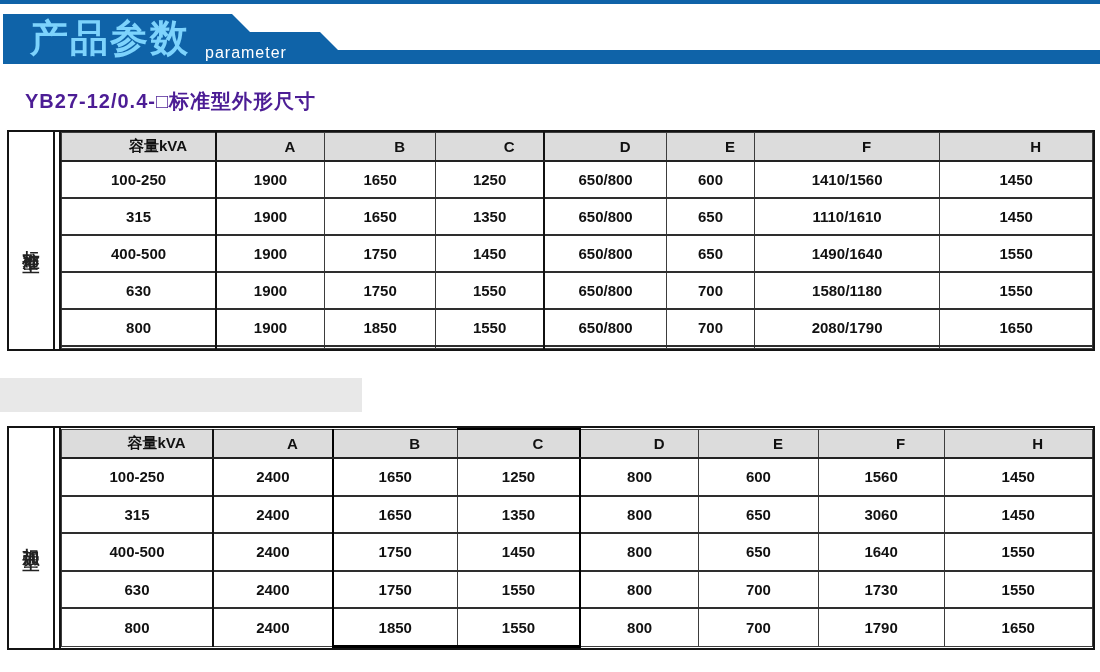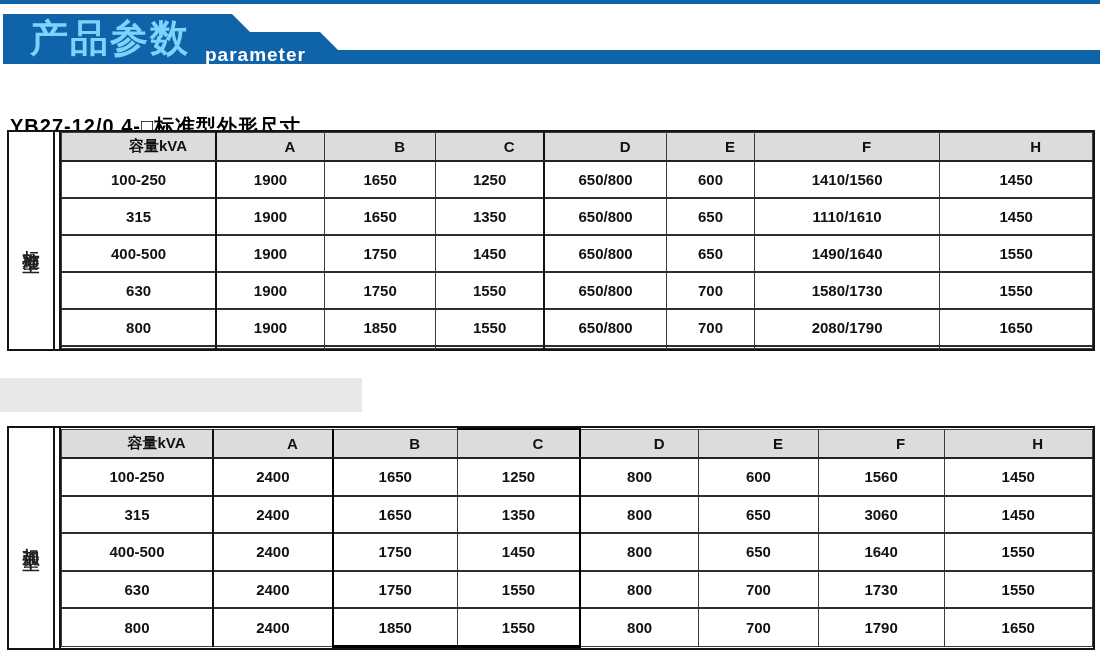--- a/index.html
+++ b/index.html
@@ -5,26 +5,26 @@
   html,body{margin:0;padding:0;background:#ffffff;}
   #page{position:relative;width:1100px;height:672px;background:#ffffff;overflow:hidden;
         font-family:"Liberation Sans","DejaVu Sans",sans-serif;color:#111;}
 
   
   .top-strip{position:absolute;left:0;top:0;width:1100px;height:4px;}
   .banner{position:absolute;left:3px;top:14px;width:1097px;height:50px;
           clip-path:polygon(0 0,229px 0,247px 18px,317px 18px,335px 36px,100% 36px,100% 100%,0 100%);}
   .banner-title{position:absolute;left:27px;top:3px;font-size:38px;line-height:42px;
                 font-weight:bold;color:#7dd3fc;letter-spacing:2px;white-space:nowrap;}
-  .banner-sub{position:absolute;left:202px;top:30px;font-size:19px;font-weight:bold;
+  .banner-sub{position:absolute;left:202px;top:30px;font-size:16px;font-weight:normal;
               color:#fff;letter-spacing:1px;white-space:nowrap;}
 
   
-  .sec-title{position:absolute;left:10px;font-size:20px;font-weight:bold;color:#000000;
-             letter-spacing:1px;white-space:nowrap;margin-top:25px;}
+  .sec-title{position:absolute;left:25px;font-size:20px;font-weight:bold;color:#4c1d95;
+             letter-spacing:1px;white-space:nowrap;}
   #title-0{top:88px;}
   .title2-band{position:absolute;left:0;top:378px;width:362px;height:34px;background:#e8e8e8;}
   #title-1{top:384px;}
 
   
   .ptable{position:absolute;left:7px;width:1088px;border:2.5px solid #141414;
           background:#fff;display:flex;box-sizing:border-box;}
   #ptable-0{top:130px;height:221px;}
   #ptable-1{top:426px;height:224px;}
   .side{width:46px;border-right:2px solid #141414;display:flex;align-items:center;
@@ -123,21 +123,21 @@
               <td>1490/1640</td>
               <td>1550</td>
             </tr>
             <tr>
               <td>630</td>
               <td>1900</td>
               <td>1750</td>
               <td>1550</td>
               <td>650/800</td>
               <td>700</td>
-              <td>1580/1730</td>
+              <td>1580/1180</td>
               <td>1550</td>
             </tr>
             <tr>
               <td>800</td>
               <td>1900</td>
               <td>1850</td>
               <td>1550</td>
               <td>650/800</td>
               <td>700</td>
               <td>2080/1790</td>

